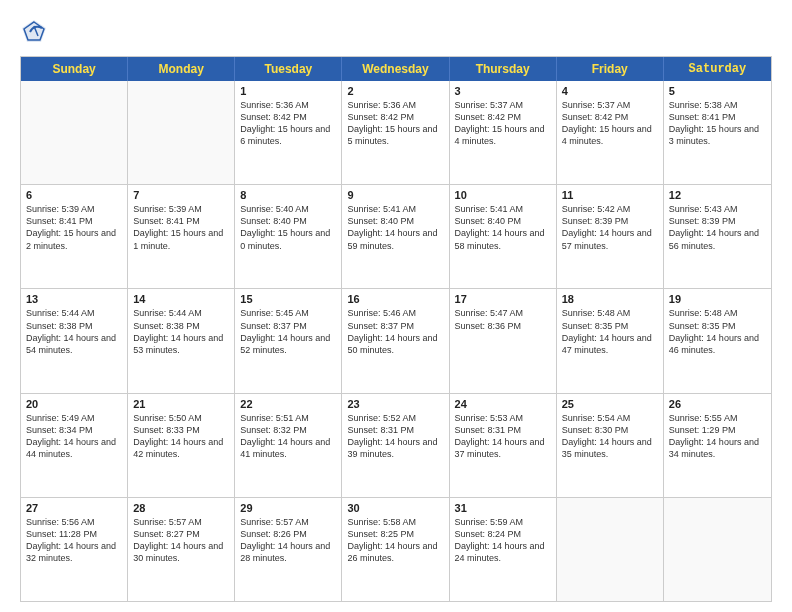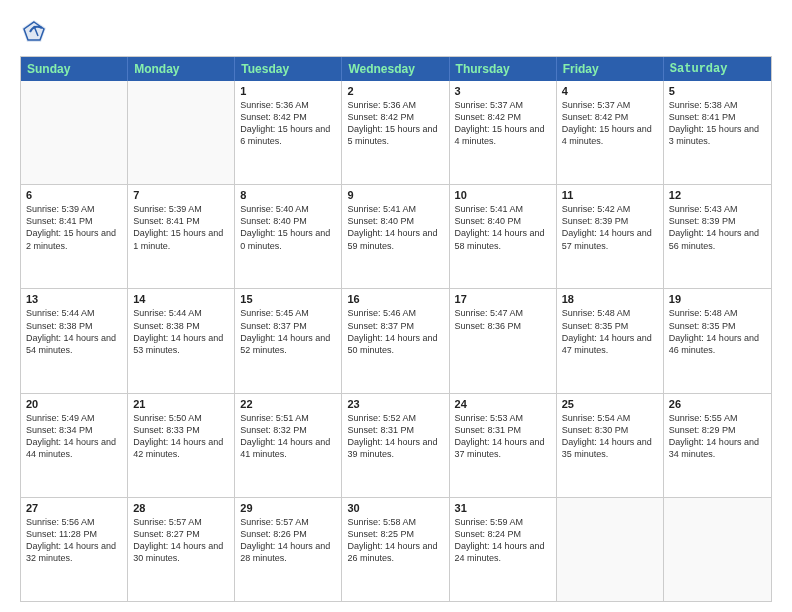--- a/index.html
+++ b/index.html
@@ -65,25 +65,25 @@
       display: flex;
       flex-direction: column;
       border: 1px solid #ccc;
     }
     .cal-header {
       display: grid;
       grid-template-columns: repeat(7, 1fr);
       background: #2b5fad;
     }
     .cal-header-cell {
-      color: #86efac;
+      color: #fde047;
       font-size: 12px;
       font-weight: bold;
       padding: 5px 6px;
-      text-align: left;
+      text-align: center;
       border-right: 1px solid #4a78c4;
     }
     .cal-header-cell:last-child { border-right: none; font-family: Liberation Mono, monospace; }
     .cal-body {
       flex: 1;
       display: flex;
       flex-direction: column;
     }
     .cal-row {
       display: grid;
@@ -303,21 +303,21 @@
           </div>
           <div class="cal-cell">
             <div class="day-num">25</div>
             <div class="cell-line">Sunrise: 5:54 AM</div>
             <div class="cell-line">Sunset: 8:30 PM</div>
             <div class="cell-line">Daylight: 14 hours and 35 minutes.</div>
           </div>
           <div class="cal-cell">
             <div class="day-num">26</div>
             <div class="cell-line">Sunrise: 5:55 AM</div>
-            <div class="cell-line">Sunset: 8:29 PM</div>
+            <div class="cell-line">Sunset: 1:29 PM</div>
             <div class="cell-line">Daylight: 14 hours and 34 minutes.</div>
           </div>
         </div>
         <div class="cal-row">
           <div class="cal-cell">
             <div class="day-num">27</div>
             <div class="cell-line">Sunrise: 5:56 AM</div>
             <div class="cell-line">Sunset: 11:28 PM</div>
             <div class="cell-line">Daylight: 14 hours and 32 minutes.</div>
           </div>

